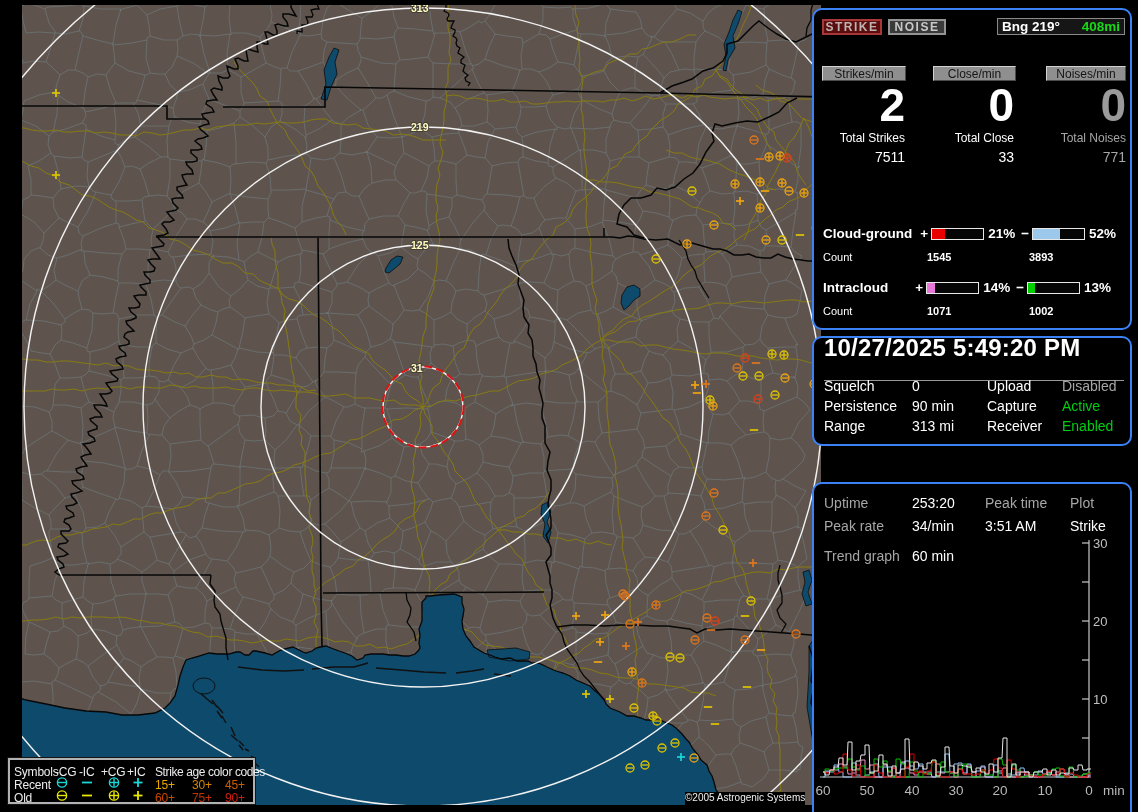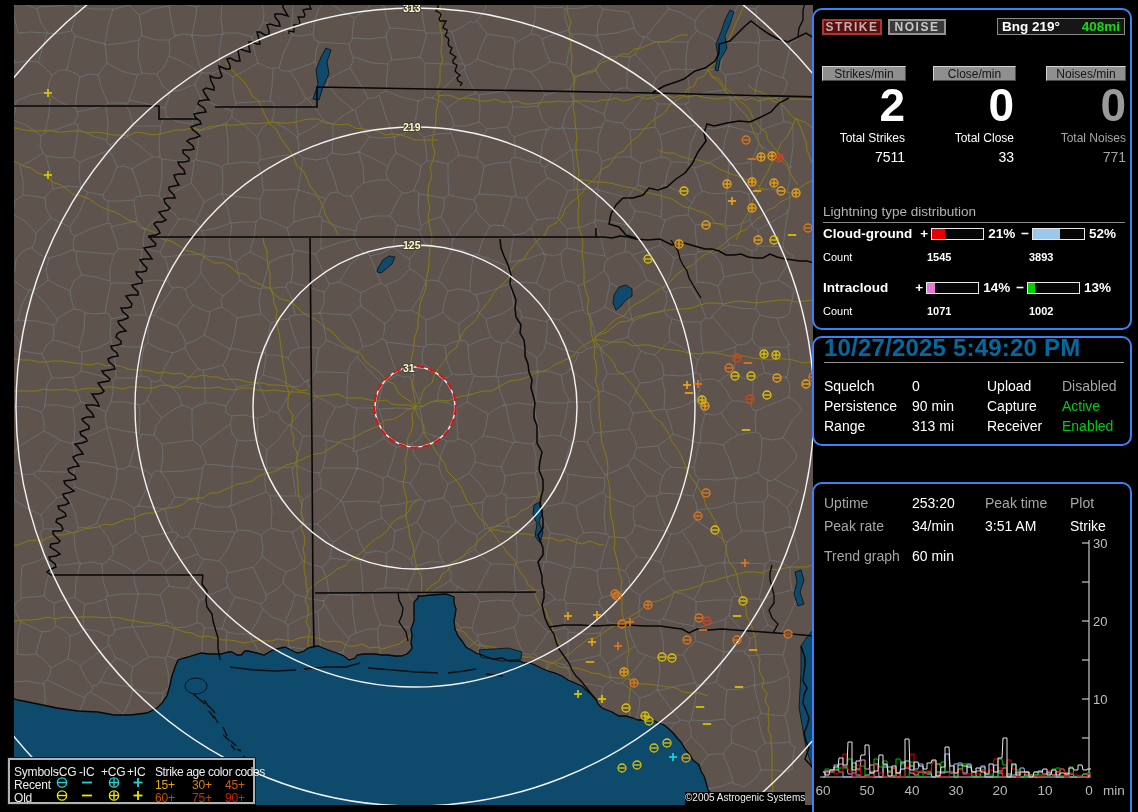--- a/index.html
+++ b/index.html
@@ -1,16 +1,16 @@
 <!DOCTYPE html>
 <html><head><meta charset="utf-8"><style>
 * { margin:0; padding:0; box-sizing:border-box; }
 html,body { width:1138px; height:812px; background:#000; overflow:hidden;
   font-family:"Liberation Sans", sans-serif; }
-#map { position:absolute; left:14px; top:5px; width:799px; height:704px; }
+#map { position:absolute; left:22px; top:5px; width:799px; height:704px; }
 #legend { position:absolute; left:8px; top:758px; width:247px; height:46px;
   background:#000; border:2px solid #b2b2b2; outline:1px solid #151515; color:#ececec; }
 #legend span { position:absolute; font-size:12px; white-space:nowrap; letter-spacing:-0.2px; }
 #legend .sm { letter-spacing:-0.4px; }
 #copyright { position:absolute; left:685px; top:792px; width:120px; height:14px; background:#000;
   color:#f0f0f0; font-size:10px; white-space:nowrap; text-align:right; padding-right:2px; }
 .panel { position:absolute; left:812px; width:320px; background:#000;
   border:2px solid #3b82f6; border-radius:10px; color:#fff; }
 #p1 { top:8px; height:322px; }
 #p2 { top:336px; height:110px; }
@@ -31,22 +31,22 @@
   font-size:12px; display:flex; align-items:center; justify-content:center; }
 .bignum { position:absolute; top:68px; font-size:46px; font-weight:bold; text-align:right; width:90px; }
 .tlabel { position:absolute; top:121px; font-size:12px; text-align:right; width:110px; }
 .tval { position:absolute; top:139px; font-size:14px; text-align:right; width:110px; }
 #ltd { position:absolute; left:9px; top:194px; width:302px; color:#b4b4b4; font-size:13.5px;
   border-bottom:1px solid #8a8a8a; padding-bottom:3px; }
 .ltrow { position:absolute; left:9px; font-size:13.5px; font-weight:bold; width:305px; display:flex; align-items:center; }
 .bar { width:53px; height:12px; border:1px solid #e8e8e8; background:#050505; display:inline-block; }
 .cnt { position:absolute; left:9px; font-size:11px; }
 .cnt b { font-weight:bold; }
-#date { position:absolute; left:10px; top:-3px; width:300px; color:#0369a1; font-size:24px; line-height:25px;
-  font-weight:bold; border-bottom:1px solid #989898; padding-bottom:2px; letter-spacing:0.2px;}
+#date { position:absolute; left:10px; top:-3px; width:300px; color:#ffffff; font-size:24px; line-height:25px;
+  font-weight:bold; border-bottom:1px solid #989898; padding-bottom:20px; letter-spacing:0.2px;}
 .prow { position:absolute; font-size:14px; }
 .gray { color:#a6a6a6; }
 .green { color:#00cc14; }
 </style></head><body>
 <div id="map">
     <svg width="799" height="800" viewBox="6 5 799 800" xmlns="http://www.w3.org/2000/svg" style="display:block">
       <rect x="6" y="5" width="799" height="800" fill="#5e544d"></rect>
       <path d="M14 566L27 562L36 558M36 558L35 546L33 534M66 472L65 479L67 487M66 472L49 472L31 471M67 487L63 490L59 495M31 471L29 471L25 474M25 474L39 485L49 498M59 495L53 497L49 498M68 461L67 467L66 472M68 461L67 454L65 444M65 444L58 442L52 440M52 440L41 453L31 471M66 533L69 530L70 528M66 533L51 529L35 529M70 528L67 512L59 495M35 529L35 522L33 515M33 515L39 508L49 498M6 500L6 487L5 472M6 500L5 502L4 502M2 468L4 471L5 472M33 515L19 508L6 500M25 474L15 475L5 472M33 534L33 531L35 529M8 449L8 452L5 455M8 449L23 439L36 431M5 455L2 462L2 468M52 440L42 434L36 431M790 491L779 486L767 479M787 461L779 469L767 479M786 256L776 270L770 280M786 290L776 283L770 280M782 345L774 332L769 318M781 314L776 317L769 318M786 290L784 301L781 314M753 284L761 282L770 280M753 284L749 295L748 309M748 309L749 310L752 315M752 315L760 317L769 318M753 5L749 7L748 9M748 9L740 8L730 5M730 5L727 3L721 1M715 43L734 42L751 43M715 43L722 23L730 5M751 43L751 41L752 41M752 41L749 26L748 9M414 11L415 20L417 31M376 6L378 17L382 28M417 31L399 29L382 28M463 21L452 28L444 32M441 31L444 32L444 32M419 33L418 34L417 31M419 33L432 33L441 31M740 784L748 778L753 770M753 770L768 770L781 772M784 770L781 769L781 772M704 316L709 311L715 305M704 316L716 331L729 345M715 305L732 308L748 309M752 315L746 326L744 339M744 339L738 344L729 345M704 316L703 319L698 318M693 322L697 319L698 318M693 322L693 336L695 352M695 352L711 352L727 347M729 345L728 346L727 347M784 770L785 757L787 747M65 444L64 442L66 443M36 431L36 421L33 412M33 412L36 409L37 405M37 405L50 405L65 408M66 443L67 425L65 408M33 412L19 407L1 406M103 227L108 240L110 249M103 227L115 224L129 221M110 249L124 249L134 250M129 221L133 225L137 229M137 229L135 240L136 249M134 250L136 249L136 249M171 219L166 213L159 209M171 219L160 236L152 252M159 209L150 217L137 229M152 252L143 250L136 249M364 4L371 4L376 6M364 4L355 12L346 18M346 18L345 27L344 38M382 28L379 32L378 37M344 38L361 39L378 37M346 18L334 11L321 3M157 257L160 268L160 281M157 257L154 256L152 252M134 250L132 267L132 282M132 282L147 280L160 281M753 284L749 277L745 272M786 256L779 252L775 247M745 272L744 263L744 251M744 251L748 250L749 246M775 247L761 246L749 246M715 305L712 294L710 286M745 272L732 274L716 277M710 286L712 283L716 277M744 251L733 246L721 245M721 245L713 250L706 254M716 277L713 264L706 254M717 224L719 226L718 226M717 224L703 223L687 225M718 226L718 237L721 245M687 225L688 239L690 252M706 254L699 251L690 252M750 65L735 72L717 75M750 65L752 67L753 69M722 100L721 95L717 90M722 100L735 98L747 94M717 75L718 82L717 90M753 69L749 80L747 94M753 130L764 126L776 122M753 130L753 114L752 98M752 98L764 99L773 96M776 122L774 110L773 96M165 353L172 350L177 348M165 353L151 349L140 343M169 326L175 336L178 344M169 326L159 322L146 315M178 344L177 346L177 348M140 343L140 332L141 317M146 315L142 316L141 317M130 284L135 299L138 315M130 284L132 283L132 282M138 315L141 318L141 317M165 288L162 286L160 281M165 288L155 302L146 315M156 202L158 207L159 209M156 202L168 191L183 183M183 183L190 192L196 202M171 219L179 219L187 222M187 222L191 214L196 202M157 257L175 255L195 254M195 254L197 241L194 231M187 222L192 226L194 231M195 254L198 256L197 256M197 256L212 257L223 260M194 231L209 228L223 223M223 223L222 222L224 223M223 260L221 243L224 223M223 260L226 261L228 262M248 222L246 237L242 252M248 222L236 222L224 223M228 262L235 256L242 252M177 289L186 283L193 273M177 289L180 298L185 305M193 273L203 287L215 296M185 305L195 310L202 312M202 312L207 309L214 307M215 296L213 300L214 307M197 256L193 263L193 273M165 288L173 287L177 289M169 326L175 317L185 305M232 280L230 272L228 262M232 280L224 289L215 296M178 344L188 340L196 335M196 335L200 323L202 312M253 314L240 316L229 318M253 314L251 303L253 289M229 318L220 311L214 307M232 280L241 286L253 289M253 218L252 209L252 199M253 218L252 218L248 222M223 223L219 207L214 194M252 199L232 197L214 194M196 202L206 197L214 193M214 194L214 193L214 193M417 97L417 81L417 63M417 97L414 100L410 101M410 101L393 97L378 91M417 63L415 61L412 57M412 57L396 59L384 60M378 91L379 76L380 64M380 64L381 62L384 60M456 66L456 64L455 64M456 66L458 68L456 69M455 64L437 64L417 63M456 69L440 84L424 98M424 98L422 98L417 97M455 64L449 49L444 32M419 33L416 44L412 57M378 37L381 49L384 60M718 193L719 208L717 224M718 193L706 194L694 191M687 225L683 219L680 215M680 215L681 207L684 203M694 191L687 197L684 203M554 128L549 129L541 127M554 128L558 114L566 100M541 127L534 119L530 106M566 100L563 95L562 89M562 89L549 92L537 95M530 106L533 101L537 95M463 21L465 23L469 21M469 21L474 14L479 5M471 95L472 110L471 122M471 95L468 93L468 93M468 93L452 99L439 108M471 122L458 126L446 126M439 108L444 117L446 126M456 69L462 83L468 93M424 98L434 102L439 108M750 65L750 55L751 43M717 75L714 72L712 69M712 45L714 59L712 69M594 127L576 129L555 128M594 127L595 123L598 120M555 128L554 128L554 128M566 100L581 108L596 114M598 120L597 118L596 114M700 7L710 3L721 1M479 129L472 142L469 158M479 129L490 128L500 127M500 127L502 133L506 137M506 137L507 145L507 157M502 162L504 158L507 157M502 162L489 163L476 166M476 166L471 160L469 158M505 107L501 97L496 91M505 107L504 116L500 127M496 91L484 93L471 95M471 122L474 124L479 129M539 129L541 130L541 127M539 129L521 132L506 137M505 107L519 107L530 106M539 129L534 145L532 163M532 163L520 161L507 157M443 133L448 146L451 155M443 133L429 134L416 137M416 137L418 148L419 161M419 161L428 161L440 164M440 164L445 160L451 155M446 126L442 129L443 133M469 158L461 157L451 155M405 129L412 134L416 137M405 129L409 113L410 101M418 320L426 317L435 312M418 320L409 313L403 310M430 281L423 280L418 281M430 281L435 284L440 291M403 310L412 297L418 281M440 291L436 303L435 312M218 406L218 413L223 416M218 406L225 395L229 387M262 411L257 398L250 383M262 411L257 416L249 418M249 418L236 415L223 416M250 383L241 385L229 387M253 314L258 318L263 323M263 323L260 337L257 353M229 318L227 331L223 348M257 353L241 352L223 348M196 335L209 342L222 349M223 348L222 350L222 349M287 315L301 314L312 313M287 315L282 316L281 319M281 319L286 335L291 348M312 313L316 325L318 340M318 340L316 344L311 348M311 348L303 347L291 348M249 418L250 430L249 440M249 440L238 441L229 440M223 416L224 419L222 424M229 440L224 433L222 424M325 542L316 531L309 524M325 542L334 536L344 528M344 528L338 515L335 502M335 502L335 502L333 501M309 524L323 512L333 501M106 254L89 253L68 251M106 254L102 269L102 281M102 281L88 277L74 275M68 251L69 263L74 275M103 283L101 281L102 281M103 283L115 283L130 284M110 249L108 252L106 254M68 461L88 463L109 468M66 443L83 435L99 428M109 468L104 446L99 428M98 412L97 418L99 427M98 412L85 406L73 402M73 402L70 404L65 408M99 428L99 428L99 427M165 353L157 367L152 380M140 343L137 345L136 347M133 376L133 363L136 347M133 376L140 377L143 381M143 381L148 382L152 380M284 532L273 531L263 528M284 532L290 529L295 523M288 496L293 496L295 500M288 496L275 496L262 496M295 523L293 511L295 500M263 528L264 510L262 496M757 373L754 362L752 348M757 373L767 375L779 378M779 378L782 362L780 347M779 378L777 376L779 378M780 347L768 347L752 348M745 381L751 375L757 373M745 381L735 378L726 372M726 372L727 362L727 347M744 339L747 344L752 348M743 404L745 392L745 381M743 404L744 409L748 411M781 397L764 404L748 411M781 397L782 386L779 378M782 345L780 344L780 347M743 404L733 401L724 401M726 372L719 375L711 381M711 381L718 390L724 401M748 411L747 421L748 432M730 435L740 433L748 432M730 435L721 425L713 413M724 401L719 406L713 413M781 677L782 694L779 713M787 747L783 745L782 742M779 713L777 713L777 716M782 742L780 727L777 716M780 676L765 682L747 685M780 676L781 677L781 677M747 685L747 687L746 685M746 685L749 698L753 713M777 716L765 715L753 713M650 446L638 447L629 448M650 446L654 458L663 467M629 448L627 451L626 457M626 457L639 466L655 476M663 467L658 470L655 476M349 531L361 523L374 518M349 531L346 529L344 528M371 502L352 501L335 502M371 502L370 502L373 506M373 506L373 513L374 518M70 528L81 527L89 523M67 487L83 493L100 499M89 523L93 512L100 499M109 469L110 470L109 468M109 469L108 483L103 498M103 498L102 500L100 499M162 92L154 85L149 74M162 92L173 90L187 84M187 84L191 77L193 74M193 74L177 63L161 56M149 74L156 67L161 56M156 202L154 200L151 196M126 200L128 197L133 196M126 200L127 209L129 221M151 196L142 195L133 196M5 8L7 20L10 33M7 200L13 197L15 195M15 195L15 180L12 166M37 198L25 196L15 195M37 198L41 193L45 189M45 189L42 171L38 156M38 156L36 154L35 153M12 166L23 161L35 153M62 227L63 233L67 236M62 227L72 211L80 192M67 236L85 228L100 223M100 223L100 211L100 201M80 192L89 194L95 195M100 201L96 199L95 195M37 198L38 208L43 218M73 187L60 186L45 189M73 187L77 191L80 192M43 218L51 222L62 227M66 249L65 243L67 236M66 249L65 251L68 251M103 227L103 224L100 223M126 200L112 201L100 201M786 450L781 443L775 438M775 438L783 422L794 410M787 461L789 455L786 450M781 397L789 403L794 410M748 432L752 434L754 438M754 438L763 440L775 438M710 286L702 283L689 282M690 252L689 253L688 254M688 254L688 267L689 282M698 318L692 302L683 287M683 287L687 283L689 282M497 404L486 410L480 414M497 404L492 391L490 377M466 376L461 391L459 402M466 376L478 377L488 376M480 414L468 407L459 402M488 376L488 377L490 377M680 215L667 216L657 220M666 258L676 255L688 254M666 258L658 250L652 245M652 245L653 233L657 220M775 78L777 79L779 82M775 78L779 61L783 42M780 82L779 82L779 82M783 42L789 40L791 38M753 69L766 75L775 78M747 94L748 96L752 98M773 96L777 91L779 82M752 41L767 40L783 42M785 124L781 122L776 122M722 100L723 113L721 126M753 130L752 134L749 134M721 126L736 130L749 134M785 124L785 147L782 168M782 168L784 166L782 168M749 134L750 138L751 144M782 168L768 157L751 144M254 288L258 274L262 262M254 288L266 288L278 287M278 287L279 283L283 282M283 282L285 269L284 254M262 262L272 257L284 254M242 252L254 258L262 262M253 289L254 288L254 288M263 323L271 320L281 319M287 315L284 299L278 287M312 313L310 313L312 313M312 313L316 303L316 292M316 292L300 287L283 282M307 254L297 252L286 250M307 254L314 269L321 284M286 250L286 254L284 254M316 292L321 286L321 284M253 218L265 222L279 228M279 228L282 239L286 250M686 168L682 166L680 163M686 168L700 163L714 156M680 163L683 143L690 127M714 156L717 139L721 126M690 127L704 129L721 126M718 193L718 191L719 192M719 192L720 178L721 164M694 191L690 179L686 168M721 164L719 158L714 156M721 164L732 164L743 162M721 126L722 125L721 126M751 144L748 151L743 162M687 125L687 125L690 127M687 125L683 114L677 104M717 90L700 92L681 97M677 104L681 102L681 97M653 189L654 185L657 185M653 189L640 188L630 185M657 185L659 174L663 162M630 185L631 175L633 163M633 163L643 160L653 157M653 157L660 158L663 162M684 203L672 192L657 185M653 217L655 220L657 220M653 217L654 204L653 189M620 198L624 191L630 185M620 198L623 205L627 211M627 211L640 213L653 217M680 163L671 162L663 162M687 125L669 129L652 135M652 135L654 146L653 157M622 57L619 73L619 88M622 57L611 56L596 58M596 58L591 62L588 71M588 71L594 82L604 92M619 88L614 88L604 92M562 89L566 81L567 76M567 76L578 74L588 71M596 114L600 101L604 92M456 66L463 64L469 59M469 21L473 26L479 34M469 59L473 47L479 34M496 91L500 82L504 70M469 59L488 66L504 70M537 95L531 82L523 72M523 72L515 69L506 69M504 70L504 71L506 69M590 3L574 8L557 9M557 9L555 8L555 7M555 128L559 138L563 150M532 163L533 166L537 167M537 167L548 160L563 150M594 127L590 139L590 153M590 153L578 150L564 150M564 150L565 151L563 150M589 35L590 23L595 9M589 35L608 33L626 28M595 9L609 11L620 12M626 28L624 19L620 12M590 3L593 8L595 9M622 130L635 129L647 127M622 130L618 128L614 123M614 123L627 108L636 96M647 127L647 115L650 104M650 104L646 100L643 96M636 96L638 95L643 96M652 135L650 131L647 127M623 157L629 161L633 163M623 157L623 145L622 130M590 153L592 157L594 161M623 157L609 157L594 161M598 120L605 122L614 123M619 88L629 93L636 96M677 104L662 104L650 104M712 69L694 70L678 69M681 97L681 84L678 70M678 69L678 69L678 70M693 322L678 322L664 319M695 352L693 356L690 360M690 360L675 348L662 341M662 341L661 329L664 319M579 442L588 460L597 475M579 442L571 441L564 443M564 443L559 455L557 469M597 475L598 476L596 478M596 478L579 477L560 474M560 474L557 472L557 469M586 433L605 431L621 429M586 433L581 439L579 442M621 429L627 439L629 448M620 465L623 460L626 457M620 465L610 470L597 475M595 492L579 500L568 506M595 492L597 486L596 478M568 506L560 503L554 503M554 503L559 490L560 474M444 249L431 247L417 244M444 249L437 264L430 281M402 269L409 273L418 281M402 269L401 266L402 259M417 244L408 251L402 259M488 376L491 358L494 343M490 377L508 374L530 371M530 371L529 365L529 358M529 358L515 348L498 341M494 343L498 343L498 341M386 137L397 133L405 129M386 137L387 146L388 153M419 161L417 162L413 166M413 166L402 160L388 153M286 222L300 218L311 216M286 222L286 206L290 190M290 190L304 194L318 199M318 199L314 206L311 216M255 375L257 364L258 355M255 375L272 380L286 387M258 355L268 355L280 358M280 358L289 370L297 382M286 387L292 386L297 382M250 383L251 380L255 375M229 387L220 375L215 365M257 353L257 352L258 355M215 365L219 358L222 349M262 411L267 412L270 413M270 413L278 400L286 387M291 348L284 351L280 358M740 784L736 787L731 785M731 785L726 784L725 782M725 782L711 787L694 790M3 328L3 327L3 325M8 259L7 270L3 279M66 249L52 255L41 258M41 258L38 270L40 280M74 275L66 281L62 291M62 291L49 285L40 280M103 402L117 402L131 405M103 402L101 406L98 412M99 427L116 431L131 433M131 405L132 417L131 433M177 348L183 359L190 368M152 380L157 384L165 388M165 388L179 380L190 368M215 365L205 368L195 370M195 370L192 370L190 368M218 406L206 403L197 403M195 370L197 385L197 403M463 683L468 662L472 643M472 643L488 656L501 667M540 632L533 643L525 653M540 632L531 623L524 615M506 627L510 642L515 653M506 627L510 622L511 614M525 653L522 655L515 653M511 614L516 616L524 615M556 628L549 630L540 632M556 628L558 615L558 603M547 599L535 606L524 615M547 599L549 600L556 600M558 603L558 602L556 600M257 470L240 468L224 466M257 470L257 480L258 492M258 492L242 498L223 506M223 506L224 487L224 467M224 466L224 468L224 467M767 479L763 481L760 480M754 438L753 457L750 472M750 472L755 478L760 480M688 520L690 515L689 510M688 520L705 532L719 542M689 510L708 508L726 502M719 542L726 537L734 531M734 531L729 516L728 504M726 502L728 503L728 504M730 435L722 439L715 445M750 472L739 477L728 479M728 479L729 477L727 478M727 478L722 461L715 445M689 510L688 503L685 496M685 496L688 488L691 479M728 479L727 490L726 502M727 478L709 480L691 479M685 496L670 494L652 493M663 467L676 468L686 467M655 476L652 485L652 493M686 467L687 474L691 479M690 360L688 367L688 373M647 355L654 348L662 341M647 355L654 364L656 375M688 373L674 376L656 375M711 381L704 379L693 380M688 373L692 374L693 380M632 383L643 382L654 378M632 383L627 394L621 405M621 405L623 410L625 413M625 413L642 411L656 409M654 378L657 392L656 409M780 676L779 675L781 672M747 685L746 669L741 656M781 672L777 662L775 655M741 656L759 654L775 655M708 682L712 669L716 652M708 682L712 686L719 690M719 690L733 689L746 685M716 652L726 651L737 651M741 656L737 654L737 651M775 655L778 644L778 636M750 717L753 731L757 743M750 717L735 721L725 727M724 743L736 747L748 752M724 743L723 735L725 727M748 752L752 747L757 743M782 742L771 743L757 743M753 713L750 717L750 717M719 690L717 706L717 719M717 719L720 724L725 727M753 770L750 759L748 752M715 754L720 766L725 782M715 754L718 749L724 743M649 690L652 672L651 658M649 690L642 695L632 698M614 683L625 691L632 698M614 683L627 670L638 655M638 655L645 658L651 658M627 646L622 634L620 624M627 646L631 653L638 655M656 655L654 657L651 658M656 655L655 640L651 621M651 621L640 620L631 616M620 624L627 618L631 616M650 691L669 686L687 683M650 691L661 706L672 720M672 720L675 720L681 722M689 685L687 682L687 683M689 685L687 702L683 720M681 722L681 722L683 720M675 655L666 655L656 655M675 655L683 669L687 683M649 690L651 689L650 691M667 723L649 723L628 720M667 723L671 722L672 720M628 720L631 708L632 698M708 682L699 684L689 685M716 652L718 652L715 652M675 655L680 648L688 641M715 652L700 645L688 641M717 719L699 721L683 720M373 656L370 641L370 629M345 660L338 658L335 652M370 629L360 629L348 633M348 633L342 636L341 639M335 652L337 646L341 639M129 75L113 71L99 63M129 75L130 75L134 73M134 73L130 58L131 40M131 40L116 43L97 45M97 45L98 53L99 63M149 74L142 74L134 73M134 36L131 38L131 40M134 36L148 40L161 40M161 40L162 49L161 56M90 75L95 68L99 63M90 75L81 74L72 77M72 77L67 73L59 70M59 70L63 52L67 36M67 36L81 40L97 44M97 44L96 43L97 45M100 103L109 103L117 103M100 103L94 89L90 75M129 75L126 87L121 100M121 100L120 103L117 103M162 92L160 100L157 108M121 100L140 104L157 108M100 103L98 104L98 105M67 108L69 91L72 77M67 108L68 108L69 112M98 105L83 109L69 112M6 63L7 60L4 60M39 33L35 47L30 62M39 33L22 32L10 33M30 62L17 61L6 63M5 8L7 5L11 3M44 75L52 70L59 70M44 75L36 67L30 62M39 33L40 33L40 33M67 36L65 32L63 31M40 33L49 34L63 31M11 3L18 5L29 9M40 33L33 23L29 9M24 248L27 241L28 233M24 248L22 248L15 251M28 233L18 222L5 214M43 218L36 225L28 233M41 258L32 255L24 248M8 259L10 257L15 251M7 200L6 208L5 214M37 132L37 132L33 136M37 132L41 114L42 95M33 136L20 126L5 120M5 120L7 111L8 101M8 101L23 95L39 92M42 95L40 95L39 92M67 108L52 102L42 95M69 112L70 116L66 123M66 123L50 129L37 132M35 153L32 145L33 136M2 122L4 121L5 120M44 75L41 84L39 92M184 35L175 34L167 36M184 35L184 37L184 35M184 35L187 21L189 7M167 36L163 19L161 6M189 7L174 4L162 5M161 6L163 4L162 5M194 73L194 72L193 74M194 73L188 54L184 35M161 40L163 39L167 36M194 73L205 73L212 70M212 70L211 53L214 34M214 34L198 36L184 35M134 36L133 25L131 15M131 15L144 9L161 6M214 4L205 4L198 0M214 34L215 35L215 33M215 33L213 19L214 4M189 7L193 4L198 0M131 15L125 9L121 5M321 3L316 4L311 8M347 110L353 105L360 98M347 110L352 125L361 137M386 137L378 117L371 95M386 137L374 138L361 137M371 95L366 98L360 98M386 137L386 136L386 137M378 91L373 93L371 95M345 110L330 97L319 85M345 110L333 117L325 124M316 120L319 122L325 124M316 120L309 111L300 99M300 99L309 93L319 85M525 405L529 421L532 437M525 405L527 402L528 401M552 436L544 435L532 437M552 436L557 420L560 403M528 401L543 403L560 403M497 404L495 406L498 405M498 405L511 403L525 405M530 371L528 372L530 371M528 401L528 387L530 371M627 211L624 219L620 225M652 245L637 251L624 255M624 255L622 252L617 252M620 225L618 238L617 252M741 194L744 193L748 190M741 194L742 207L742 220M748 190L763 189L779 192M742 220L745 227L750 230M750 230L765 221L780 212M781 210L782 200L781 193M781 210L779 210L780 212M781 193L782 193L779 192M719 192L731 191L741 194M743 162L744 176L748 190M718 226L730 225L742 220M782 168L782 180L779 192M749 246L751 240L750 230M775 247L777 230L780 212M286 222L284 224L279 228M252 199L255 193L255 190M290 190L291 191L290 189M255 190L273 190L290 189M244 37L230 33L215 33M244 37L246 49L250 63M212 70L219 73L225 77M225 77L236 71L250 63M193 99L208 105L224 111M193 99L189 90L187 84M224 111L227 107L228 103M225 77L225 92L228 103M403 310L397 311L388 310M402 269L392 279L378 285M388 310L383 298L378 285M355 252L359 253L362 256M355 252L342 265L331 282M362 256L368 271L373 283M331 282L343 287L353 293M353 293L362 288L373 283M362 256L374 253L385 247M385 247L395 255L402 259M373 283L377 286L378 285M378 342L383 357L389 375M378 342L395 344L416 347M415 363L414 354L416 347M415 363L410 369L402 377M402 377L397 377L389 375M436 378L440 377L444 374M436 378L425 371L415 363M444 374L439 362L437 346M437 346L427 344L418 345M418 345L418 347L416 347M565 34L561 50L558 65M565 34L562 33L561 30M561 30L547 34L534 39M534 39L537 50L542 62M542 62L549 63L558 65M589 36L576 34L565 34M589 36L593 45L596 58M567 76L563 72L558 65M589 36L589 37L589 35M557 9L557 18L561 30M523 72L533 68L542 62M523 34L527 19L527 7M523 34L516 38L507 43M527 7L525 4L523 3M507 43L506 38L500 37M479 34L491 36L500 37M555 7L542 8L527 7M534 39L530 35L523 34M506 69L505 56L507 43M643 96L645 86L648 78M678 70L669 69L663 70M648 78L654 72L663 70M622 57L626 55L627 54M648 78L640 68L627 54M626 28L630 34L636 38M627 54L632 46L636 38M683 287L669 288L658 292M664 319L658 315L656 310M656 310L659 302L658 292M666 258L662 275L656 288M624 255L633 266L639 280M639 280L649 284L656 288M656 288L655 290L658 292M547 599L543 594L535 590M556 600L559 583L563 569M535 590L534 574L536 562M536 562L538 563L538 561M563 569L549 564L538 561M536 562L521 560L509 563M509 563L509 548L508 531M508 531L522 525L534 519M534 519L538 524L542 533M542 533L539 549L538 561M674 531L669 534L663 534M674 531L682 526L688 520M652 493L652 494L648 496M663 534L659 531L660 531M660 531L652 512L648 496M620 465L629 481L639 496M639 496L645 496L648 496M382 216L387 205L394 193M382 216L385 219L389 225M389 225L399 227L411 230M394 193L399 193L405 191M413 226L413 229L411 230M413 226L410 211L411 194M411 194L409 191L405 191M417 244L414 237L411 230M385 247L387 235L389 225M433 217L439 227L445 240M433 217L422 220L413 226M444 249L446 248L444 249M444 249L444 243L445 240M436 198L425 196L411 194M436 198L436 207L433 217M436 198L437 197L441 195M441 195L440 181L440 164M413 166L411 178L405 191M466 376L467 375L464 374M464 374L461 360L460 346M494 343L487 341L483 337M483 337L470 341L460 346M418 320L418 331L418 345M435 312L441 319L451 324M437 346L443 343L452 340M451 324L451 331L452 340M464 374L453 375L444 374M460 346L458 341L452 340M529 358L536 350L538 342M498 341L507 330L514 317M538 342L539 333L539 322M514 317L526 319L539 322M440 291L450 289L462 291M444 249L455 250L465 256M462 291L463 272L465 256M388 153L383 160L380 166M394 193L387 186L380 180M380 166L378 173L380 180M361 137L355 146L351 152M380 166L366 159L351 152M330 192L336 196L343 196M330 192L325 175L318 158M343 196L349 188L356 183M356 183L355 167L351 152M351 152L336 155L324 153M324 153L322 154L318 158M318 199L322 193L330 192M290 189L293 172L295 158M295 158L308 160L318 158M353 219L348 208L343 196M353 219L367 216L382 216M380 180L369 180L356 183M351 152L349 152L351 152M347 110L344 110L345 110M325 124L325 140L324 153M290 135L290 138L289 137M290 135L303 129L316 120M295 158L292 155L290 154M289 137L291 145L290 154M347 239L346 234L348 231M347 239L330 243L313 249M348 231L331 227L314 220M313 249L313 234L314 220M355 252L350 247L347 239M353 219L349 224L348 231M307 254L310 252L313 249M331 282L327 283L321 284M311 216L314 217L314 220M349 357L360 369L375 385M349 357L342 365L340 373M375 385L372 396L369 408M349 408L359 408L369 408M349 408L345 407L339 404M340 373L339 388L339 404M318 340L334 347L349 353M311 348L309 359L308 372M349 353L350 355L349 357M340 373L322 372L308 372M297 382L300 380L299 382M308 372L305 376L299 382M249 440L254 445L259 450M270 413L274 421L281 425M281 425L270 440L259 450M229 440L226 455L224 466M257 470L260 469L259 468M259 468L258 460L259 450M288 496L286 483L284 467M262 496L260 493L258 492M259 468L270 468L284 467M376 438L375 422L371 409M376 438L363 446L348 451M349 408L346 427L346 449M371 409L370 409L369 408M348 451L345 452L346 449M450 439L449 425L449 408M450 439L446 441L439 441M439 441L427 436L415 432M415 432L414 419L412 409M449 408L440 403L429 401M429 401L422 402L414 407M414 407L412 407L412 409M480 414L478 426L475 436M459 402L452 406L449 408M475 436L471 439L463 445M463 445L457 441L450 439M431 467L433 454L439 441M431 467L434 477L440 484M467 462L467 454L463 445M467 462L464 468L461 473M440 484L453 478L461 473M436 378L431 389L429 401M402 377L407 391L414 407M375 385L380 381L389 375M371 409L390 408L412 409M413 464L406 454L404 444M413 464L409 473L402 483M379 476L384 463L388 447M379 476L390 481L402 483M388 447L396 446L404 444M431 467L420 464L413 464M415 432L411 439L404 444M375 478L375 492L371 502M375 478L375 478L379 476M413 499L393 504L373 506M413 499L406 490L402 483M376 438L383 444L388 447M667 723L658 734L648 747M686 774L692 766L700 755M656 765L669 751L683 737M683 737L692 745L700 755M715 754L708 754L700 755M681 722L683 731L683 737M501 667L510 660L515 653M525 653L532 659L540 663M540 663L535 678L528 692M109 469L116 469L121 466M131 433L133 435L134 434M121 466L126 450L134 434M34 354L39 364L44 378M34 354L26 353L15 351M39 385L40 383L44 378M3 328L10 340L15 351M37 405L38 396L39 385M73 402L68 389L65 377M65 377L52 378L44 378M103 402L105 391L105 380M65 377L69 375L73 371M73 371L90 375L105 380M133 376L123 378L108 378M143 381L143 392L139 399M131 405L137 403L139 399M105 380L107 378L108 378M136 347L122 347L107 345M108 378L107 363L107 345M3 325L5 322L10 320M3 279L12 285L21 291M21 291L14 304L10 320M40 280L34 285L25 291M21 291L21 289L25 291M370 629L371 625L373 625M373 625L390 627L405 627M263 528L257 532L253 535M223 506L221 505L222 507M222 507L227 518L229 530M253 535L243 531L229 530M193 503L189 515L186 528M193 503L207 507L222 507M186 528L205 531L227 532M229 530L230 531L227 532M697 414L692 407L688 400M697 414L693 430L692 443M688 400L673 407L658 410M658 410L662 422L665 434M665 434L679 439L691 443M691 443L693 442L692 443M713 413L707 415L697 414M693 380L692 390L688 400M715 445L705 443L692 443M654 378L656 375L656 375M656 409L656 409L658 410M621 429L623 421L625 413M650 446L659 439L665 434M686 467L689 453L691 443M742 639L741 646L737 651M742 639L751 633L760 625M778 636L777 635L773 632M760 625L766 628L773 632M757 564L755 581L751 599M757 564L738 563L716 563M716 563L718 561L716 563M716 563L720 582L728 596M728 596L741 599L751 599M674 531L685 548L693 566M693 566L695 565L698 567M719 542L718 551L716 563M698 567L709 563L716 563M791 594L786 591L784 590M784 590L782 577L782 567M791 559L787 562L782 567M773 632L782 614L791 594M784 527L788 544L791 559M753 600L768 594L784 590M753 600L756 615L760 625M762 560L772 562L782 567M762 560L759 563L757 564M753 600L753 600L751 599M755 531L758 533L757 533M755 531L756 515L756 502M757 533L768 531L782 526M760 495L759 498L756 502M760 495L770 500L779 508M779 508L782 516L782 526M734 531L745 531L755 531M762 560L759 544L757 533M728 504L743 502L756 502M784 527L781 528L782 526M760 480L759 487L760 495M790 491L784 501L779 508M724 600L705 600L688 602M724 600L722 607L721 616M721 616L719 616L718 619M718 619L702 624L687 629M688 602L688 612L686 626M686 626L686 629L687 629M698 567L694 584L686 600M686 600L686 600L688 602M728 596L725 597L724 600M742 639L731 627L721 616M715 652L716 636L718 619M688 641L687 634L687 629M655 619L661 607L666 592M655 619L670 623L686 626M666 592L675 594L686 600M655 619L654 619L651 621M467 462L479 465L493 467M475 436L489 438L505 443M493 467L498 457L505 443M552 436L558 439L564 443M532 437L527 441L525 444M557 469L541 470L528 471M528 471L528 457L525 444M498 405L501 422L507 442M525 444L514 443L507 442M507 442L508 442L505 443M36 558L41 562L45 565M66 533L67 547L71 563M71 563L57 565L45 565M284 532L289 547L295 561M295 561L288 568L278 572M253 535L255 547L254 556M278 572L267 566L254 556M227 532L220 548L211 561M211 561L217 567L220 573M220 573L233 570L245 567M254 556L251 561L245 567M98 105L100 124L99 140M66 123L70 125L70 129M70 129L85 136L99 140M38 156L54 158L66 157M70 129L68 143L66 157M73 187L71 176L72 162M72 162L68 160L66 157M121 5L114 7L106 9M97 44L100 25L105 9M63 31L67 19L68 6M68 6L85 9L105 9M106 9L104 11L105 9M311 42L308 51L307 62M311 42L324 43L341 44M307 62L313 72L320 80M320 80L331 73L342 68M341 44L342 50L345 57M345 57L345 61L342 68M344 38L344 40L341 44M311 8L307 20L305 34M305 34L306 39L311 42M360 98L351 82L342 68M319 85L320 83L320 80M380 64L365 63L345 57M282 33L284 20L285 3M282 33L270 28L255 22M285 3L270 2L254 4M255 22L256 15L254 4M305 34L293 36L284 35M284 35L285 33L282 33M253 2L253 5L254 4M244 37L252 28L255 22M538 342L554 349L571 353M541 320L539 320L539 322M541 320L544 318L551 320M571 353L575 352L579 349M551 320L566 335L579 349M445 240L456 224L468 210M465 256L466 254L470 255M470 255L475 239L482 226M482 226L473 217L468 210M441 195L454 198L466 200M468 210L469 206L466 200M476 166L474 179L471 194M471 194L469 195L466 200M550 218L554 223L559 229M550 218L555 204L560 191M559 229L573 227L586 222M587 220L587 222L586 222M587 220L588 203L590 190M566 190L564 190L560 191M566 190L577 189L589 189M589 189L591 190L590 190M620 198L605 194L590 190M620 225L603 222L587 220M540 178L537 173L537 167M540 178L551 183L560 191M564 150L566 169L566 190M594 161L592 175L589 189M559 229L559 239L559 248M586 222L593 239L597 256M559 248L579 253L597 256M617 252L607 255L600 259M600 259L598 257L597 256M250 163L251 161L252 160M250 163L235 162L220 164M252 160L252 148L249 137M220 164L220 142L218 123M249 137L236 125L224 117M218 123L222 119L224 117M255 190L254 176L250 163M290 154L271 156L252 160M214 167L215 180L214 193M214 167L217 164L220 164M264 121L255 127L249 137M264 121L279 129L289 137M271 68L274 71L282 71M271 68L266 68L265 69M265 69L264 87L262 101M282 71L291 85L298 99M298 99L296 101L289 106M289 106L280 107L266 106M266 106L266 103L262 101M284 35L276 52L271 68M307 62L294 67L282 71M250 63L259 67L265 69M228 103L244 102L262 101M300 99L298 98L298 99M290 135L288 122L289 106M264 121L266 114L266 106M224 111L224 115L224 117M374 339L366 344L355 347M374 339L376 333L377 324M377 324L365 315L353 306M355 347L350 330L342 315M342 315L347 310L353 306M349 353L352 350L355 347M378 342L377 340L374 339M388 310L382 319L377 324M353 293L352 301L353 306M312 313L326 314L342 315M638 37L644 41L649 42M638 37L648 24L661 9M649 42L665 42L680 42M661 9L674 13L687 21M680 42L685 35L689 31M687 21L687 27L689 31M663 70L656 54L649 42M636 38L635 36L638 37M659 3L659 6L661 9M678 69L678 57L680 42M700 7L693 12L687 21M712 45L702 37L689 31M660 531L643 530L627 525M639 496L634 502L626 507M627 525L625 516L626 507M595 492L598 496L598 496M598 496L610 501L626 507M576 533L586 532L598 534M576 533L573 535L569 539M569 539L567 551L566 567M598 534L600 535L601 537M601 537L596 552L592 569M566 567L579 568L589 571M589 571L590 569L592 569M568 506L570 518L576 533M598 496L596 514L598 534M554 503L546 505L539 506M539 506L535 512L534 519M542 533L556 535L569 539M563 569L564 566L566 567M617 538L608 537L601 537M617 538L624 533L627 525M558 603L577 604L592 605M592 605L591 600L594 598M594 598L590 583L589 571M629 557L621 564L617 571M629 557L640 558L652 562M652 562L655 566L656 572M617 571L621 578L622 588M656 572L656 574L656 578M656 578L644 585L632 595M622 588L626 592L632 595M617 538L622 546L629 557M592 569L606 568L617 571M663 534L658 548L652 562M693 566L674 569L656 572M594 598L606 594L622 588M666 592L660 584L656 578M631 616L631 607L632 595M620 624L611 625L600 622M600 622L597 614L592 605M542 290L535 288L528 283M542 290L550 285L558 281M528 283L534 269L538 254M558 281L554 267L553 254M538 254L545 256L553 254M502 262L500 265L499 266M502 262L519 259L536 253M536 253L536 255L538 254M499 266L501 273L503 283M503 283L514 282L528 283M468 295L485 290L503 283M468 295L471 304L469 311M469 311L474 315L478 319M478 319L494 314L506 306M506 306L504 296L503 283M462 291L465 294L468 295M499 266L487 261L470 255M503 283L502 283L503 283M451 324L458 318L469 311M483 337L480 329L478 319M514 317L512 310L506 306M541 320L541 306L542 290M282 425L288 429L295 436M282 425L293 411L309 397M295 436L306 436L315 436M315 436L320 421L328 407M309 397L318 401L328 407M281 425L282 425L282 425M284 467L286 468L287 465M287 465L291 451L295 436M299 382L302 388L309 397M339 404L332 407L328 407M318 440L333 443L346 449M318 440L315 437L315 436M349 468L342 485L333 501M349 468L350 470L349 468M349 468L331 468L315 468M333 501L323 494L313 488M313 488L313 479L310 473M310 473L313 472L315 468M375 478L364 473L349 468M333 501L332 502L333 501M348 451L350 460L349 468M318 440L318 453L315 468M295 523L302 525L309 524M295 500L303 494L313 488M287 465L300 471L310 473M540 663L550 663L557 665M557 665L562 673L562 684M627 646L613 655L599 664M614 683L610 684L603 680M599 664L602 673L603 680M167 497L178 498L190 499M167 497L160 482L153 472M190 499L192 485L195 468M153 472L175 471L195 468M222 424L206 436L192 446M224 467L209 465L198 464M192 446L195 454L198 464M190 499L189 502L193 503M198 464L196 465L195 468M507 565L506 578L508 591M507 565L495 564L483 564M483 564L476 577L467 595M504 601L508 594L508 591M504 601L488 600L472 602M472 602L470 598L467 595M535 590L523 590L508 591M509 563L509 563L507 565M511 614L506 607L504 601M352 560L354 576L355 592M352 560L339 560L322 558M321 594L319 580L314 567M321 594L334 595L344 595M344 595L350 595L355 592M322 558L318 564L314 567M358 553L369 551L378 553M358 553L356 557L352 560M378 553L379 571L377 588M377 588L369 589L364 594M364 594L358 593L355 592M349 531L352 543L358 553M325 542L323 551L322 558M348 633L345 614L344 595M316 603L327 622L341 639M316 603L315 600L316 601M316 601L317 599L321 594M373 625L367 610L364 594M295 561L305 565L314 567M62 291L63 298L66 309M25 291L37 303L49 319M66 309L58 313L49 319M34 354L39 345L45 340M10 320L28 321L45 325M45 340L46 330L45 325M45 325L49 322L49 319M453 628L438 639L427 653M453 628L458 627L464 628M464 628L466 633L469 635M440 668L455 652L470 640M469 635L470 636L470 640M436 618L446 621L453 628M450 587L460 592L467 595M450 587L441 601L436 618M472 602L467 617L464 628M506 627L488 632L469 635M472 643L472 643L470 640M493 467L495 472L497 476M528 471L529 471L527 473M497 476L514 473L527 473M539 506L534 502L531 496M531 496L529 483L527 473M501 527L498 513L498 498M501 527L490 526L477 529M477 529L474 515L475 502M493 493L498 495L498 498M493 493L488 496L479 496M479 496L476 500L475 502M508 531L505 529L501 527M531 496L514 498L498 498M497 476L496 485L493 493M461 473L472 484L479 496M167 497L163 504L157 509M144 475L147 471L153 471M144 475L137 492L130 506M153 472L152 472L153 471M130 506L141 507L157 509M103 498L115 501L126 508M121 466L134 469L144 475M130 506L130 506L126 508M211 561L205 560L196 559M220 587L218 579L220 573M220 587L204 594L191 601M191 601L187 594L180 588M180 588L188 574L196 559M141 560L138 549L134 537M141 560L133 567L126 572M126 572L115 565L101 559M128 532L129 533L134 537M128 532L117 539L105 547M105 547L105 554L101 559M126 508L127 521L128 532M157 509L160 522L165 532M165 532L147 535L134 537M89 523L99 536L105 547M71 563L73 563L72 564M101 559L99 562L94 564M72 564L83 562L94 564M72 564L68 581L67 597M94 564L95 581L100 596M77 604L73 602L67 597M77 604L86 603L98 599M98 599L98 597L100 596M335 652L329 653L320 657M154 159L151 156L152 157M154 159L170 161L186 161M152 157L151 140L153 126M186 161L187 159L188 160M188 160L190 147L191 131M184 124L188 129L191 131M184 124L171 122L159 117M159 117L155 120L153 126M183 183L185 170L186 161M151 196L154 178L154 159M214 167L203 163L188 160M218 123L204 128L191 131M193 99L187 112L184 124M157 108L158 115L159 117M117 103L122 113L125 126M125 126L139 126L153 126M124 169L133 163L145 157M124 169L116 166L109 167M145 157L132 146L119 137M109 167L105 157L101 150M119 137L111 139L102 145M101 150L103 145L102 145M133 196L129 182L124 169M152 157L147 157L145 157M95 195L103 182L109 167M125 126L121 130L119 137M72 162L87 156L101 150M99 140L99 143L102 145M32 7L49 6L67 4M29 9L30 8L32 7M68 6L66 6L67 4M553 375L556 390L562 402M553 375L559 373L562 369M562 369L575 380L591 393M562 402L572 402L582 402M582 402L588 397L591 393M530 371L543 372L553 375M560 403L560 401L562 402M571 353L568 360L562 369M586 433L583 419L582 402M621 405L608 396L595 391M595 391L591 392L591 393M551 320L562 313L575 310M558 281L565 282L570 286M575 310L573 297L570 286M559 248L555 250L553 254M600 259L597 263L596 271M570 286L583 280L596 271M621 293L631 286L639 280M621 293L612 288L602 283M602 283L600 276L596 271M632 383L628 376L625 371M595 391L595 382L599 374M599 374L613 374L625 371M647 355L638 353L633 351M625 371L628 361L633 351M506 235L501 229L495 226M506 235L516 233L523 228M495 226L500 212L504 197M529 220L526 223L523 228M529 220L522 209L518 198M518 198L511 198L508 196M508 196L506 196L504 197M502 262L503 251L506 235M482 226L487 225L495 226M536 253L528 241L523 228M471 194L490 195L504 197M550 218L541 218L529 220M540 178L529 186L518 198M502 162L505 179L508 196M560 632L560 646L560 662M560 632L578 634L592 633M560 662L576 659L592 655M592 633L593 643L592 655M556 628L560 629L560 632M557 665L560 662L560 662M600 622L595 628L592 633M599 664L596 661L592 655M595 687L581 684L563 684M595 687L592 702L590 718M603 680L599 684L595 687M146 435L151 441L154 444M146 435L148 426L154 418M154 444L170 442L185 440M154 418L163 411L174 405M185 440L184 423L184 409M184 409L180 407L174 405M134 434L140 435L146 435M153 471L155 456L154 444M139 399L145 408L154 418M192 446L188 443L185 440M165 388L171 396L174 405M197 403L189 406L184 409M374 518L382 526L387 531M378 553L382 551L384 549M387 531L386 541L384 549M483 564L474 557L467 549M477 529L474 531L469 535M467 549L469 542L469 535M408 566L421 562L435 562M408 566L404 579L399 590M410 607L403 598L399 590M410 607L425 591L443 580M443 580L443 572L439 565M439 565L436 563L435 562M377 588L390 588L399 590M384 549L394 554L403 560M403 560L404 564L408 566M450 587L445 584L443 580M467 549L452 558L439 565M74 352L90 348L103 341M74 352L71 351L71 348M71 348L76 330L77 313M103 341L102 331L103 319M77 313L86 314L97 313M103 319L101 314L97 313M73 371L74 362L74 352M107 345L104 345L103 341M45 340L57 343L71 348M66 309L73 310L77 313M138 315L122 315L103 319M103 283L100 296L97 313M150 718L153 707L155 693M155 693L141 693L125 689M125 689L121 703L115 714M115 714L116 718L116 719M69 716L73 708L77 698M82 692L78 695L77 698M82 692L100 702L115 714M76 629L75 618L77 604M76 629L89 631L101 636M98 599L102 614L107 630M101 636L105 635L107 630M76 629L71 633L62 636M72 666L67 662L60 659M72 666L88 654L101 645M101 645L100 643L101 636M62 636L62 647L60 659M13 622L24 627L34 632M13 622L10 617L8 613M36 596L40 600L46 603M36 596L24 597L13 598M46 603L46 616L48 626M34 632L42 631L48 626M8 613L6 608L7 603M13 598L12 600L7 603M45 565L39 580L36 596M67 597L56 600L46 603M14 566L13 581L13 598M62 636L56 630L48 626M153 564L161 550L170 535M153 564L154 566L158 571M158 571L173 560L190 554M190 554L185 543L180 536M180 536L174 538L170 535M165 532L169 533L170 535M141 560L146 562L153 564M161 586L172 588L180 588M161 586L158 577L158 571M196 559L193 558L190 554M186 528L184 530L180 536M159 622L156 607L152 595M159 622L143 626L125 627M125 627L124 626L124 627M124 627L127 610L130 594M152 595L142 594L130 594M130 594L131 593L130 594M100 596L114 594L130 594M107 630L114 628L124 627M161 586L157 589L152 595M126 572L126 581L130 594M277 622L264 617L255 609M277 622L284 606L287 594M258 595L268 590L275 583M258 595L258 599L253 604M253 604L253 606L255 609M287 594L282 590L275 583M278 572L276 577L275 583M245 567L252 582L258 595M220 587L223 593L227 597M227 597L240 600L253 604M316 601L302 599L287 594M316 603L315 607L310 611M310 611L311 631L313 652M277 622L277 623L280 625M310 611L293 618L280 625M191 601L189 611L189 623M159 622L164 624L167 628M189 623L178 627L167 628M589 347L586 329L582 314M589 347L590 348L592 348M592 348L606 341L620 337M597 307L590 311L582 314M597 307L610 314L624 320M620 337L621 329L625 321M624 320L626 320L625 321M579 349L584 347L589 347M575 310L578 314L582 314M599 374L595 360L592 348M633 351L628 345L620 337M602 283L600 293L597 307M621 293L621 307L624 320M656 310L639 315L625 321M430 541L440 530L448 521M430 541L421 534L415 531M409 522L412 527L415 531M409 522L414 511L417 502M417 502L424 500L435 498M448 521L445 514L443 507M435 498L440 502L443 507M469 535L458 530L448 521M435 562L431 553L430 541M403 560L409 546L415 531M387 531L399 527L409 522M413 499L415 500L417 502M440 484L438 491L435 498M475 502L458 505L443 507M39 680L42 674L43 668M39 680L36 682L36 684M36 684L18 681L5 682M43 668L35 659L28 654M28 654L18 655L9 654M2 678L3 682L5 682M82 692L85 689L84 686M77 698L60 690L39 680M84 686L77 677L72 666M60 659L50 664L43 668M37 710L37 695L36 684M34 632L30 645L28 654M13 622L10 636L9 654M124 687L123 677L125 667M124 687L109 685L92 682M125 667L116 661L108 658M92 682L98 670L108 658M84 686L89 685L92 682M125 689L124 688L124 687M141 657L132 662L125 667M141 657L133 643L125 627M101 645L105 653L108 658M155 693L158 689L161 688M190 696L175 692L161 688M141 657L149 657L157 658M161 688L160 672L157 658M167 628L163 643L159 656M157 658L158 657L159 656M253 656L266 651L281 647M282 647L283 649L281 647M282 647L284 669L285 692M255 609L249 622L241 634M280 625L280 638L281 647M241 634L246 643L253 656M313 652L296 649L282 647M214 629L218 630L219 632M214 629L204 628L196 628M219 632L218 642L219 653M196 628L194 646L194 662M227 597L219 614L214 629M241 634L229 634L219 632M189 623L194 624L196 628M159 656L175 661L194 662" fill="none" stroke="#707b80" stroke-width="0.85" opacity="0.75"></path>
       <path d="M407 407L407 399L405 391L404 384L406 376L404 368L403 360L405 352L406 344L407 336L410 328L410 320L411 312L412 304L415 296L418 288L418 280L420 272L421 264L421 256L422 248L424 240L423 232L421 224L420 216L422 208L420 200L420 192L421 184L424 176L422 168L425 160L427 152L424 144L425 136L427 128L428 120L428 112L430 104L431 96L429 89L432 82L432 74L432 67L435 60L433 52L434 44L434 36L432 28L432 20L432 10L433 0" fill="none" stroke="#867a12" stroke-width="1"></path>
       <path d="M407 407L412 401L414 394L417 388L424 383L426 376L429 370L434 364L438 358L442 352L448 348L451 341L454 334L458 328L464 324L469 318L472 312L477 306L481 301L485 294L490 288L496 283L501 277L504 269L509 263L516 259L520 252L525 246L530 240L537 235L540 227L548 223L554 217L557 209L562 203L569 198L575 192L579 185L586 180L590 175L594 169L601 166L605 160L609 154L616 151L620 145L625 140L631 136L635 130L640 125L645 120L652 116L658 111L662 104L669 100L676 96L679 89L686 86L689 79L696 76L700 70L705 64L709 58L712 52L717 47L720 40L724 33L727 25L731 17L734 10L737 0" fill="none" stroke="#867a12" stroke-width="1"></path>
@@ -395,21 +395,20 @@
   <div class="minbtn" style="left:232px;width:80px">Noises/min</div>
   <div class="bignum" style="left:1px">2</div>
   <div class="bignum" style="left:110px">0</div>
   <div class="bignum" style="left:222px;color:#9a9a9a">0</div>
   <div class="tlabel" style="left:-19px">Total Strikes</div>
   <div class="tlabel" style="left:90px">Total Close</div>
   <div class="tlabel" style="left:202px;color:#a6a6a6">Total Noises</div>
   <div class="tval" style="left:-19px">7511</div>
   <div class="tval" style="left:90px">33</div>
   <div class="tval" style="left:202px;color:#a6a6a6">771</div>
-  <div id="ltd">Lightning type distribution</div>
   <div class="ltrow" style="top:216px">Cloud-ground<span style="margin-left:8px">+</span><span class="bar" style="margin-left:3px">
         <span style="display:block;width:25%;height:100%;background:#e80000"></span>
       </span><span style="margin-left:4px">21%</span><span style="margin-left:6px">−</span><span class="bar" style="margin-left:3px">
         <span style="display:block;width:52%;height:100%;background:#9cc8ec"></span>
       </span><span style="margin-left:4px">52%</span></div>
   <div class="cnt" style="top:241px">Count<b style="position:absolute;left:104px">1545</b><b style="position:absolute;left:206px">3893</b></div>
   <div class="ltrow" style="top:270px">Intracloud<span style="margin-left:27px">+</span><span class="bar" style="margin-left:3px">
         <span style="display:block;width:16%;height:100%;background:#e878d8"></span>
       </span><span style="margin-left:4px">14%</span><span style="margin-left:6px">−</span><span class="bar" style="margin-left:3px">
         <span style="display:block;width:13%;height:100%;background:#00d000"></span>

